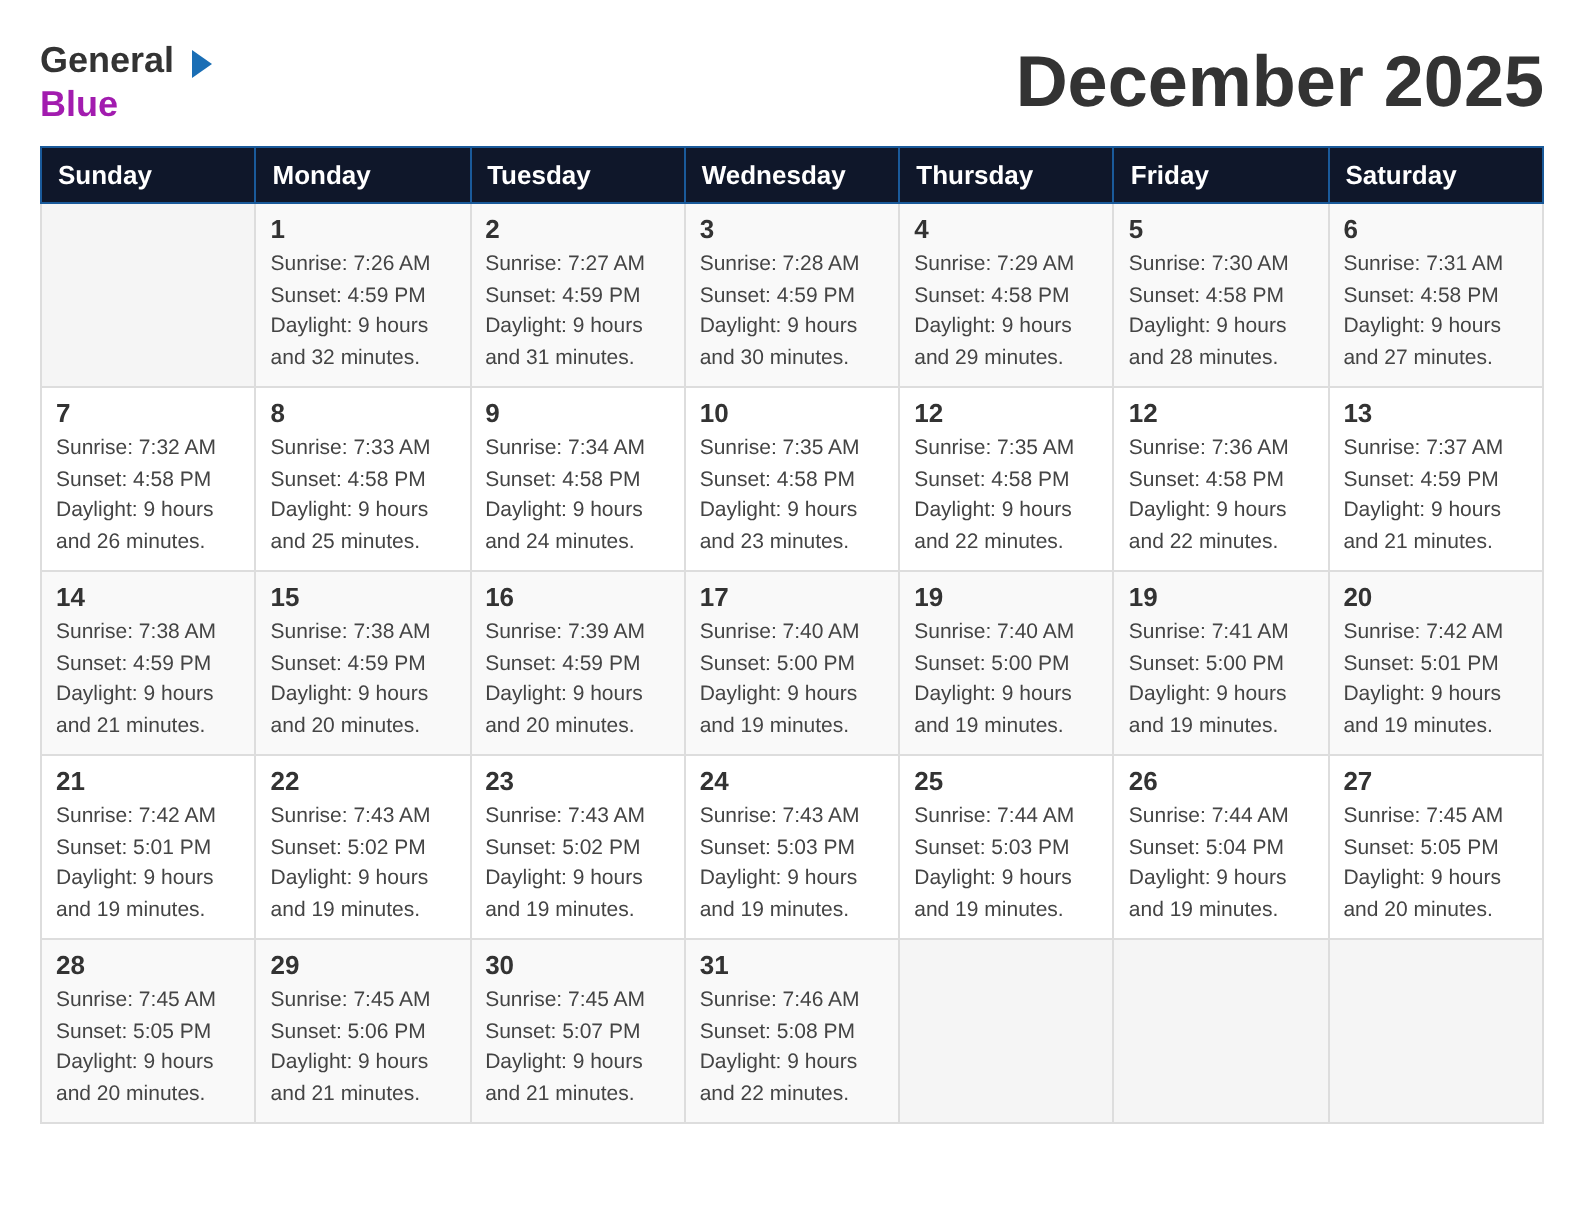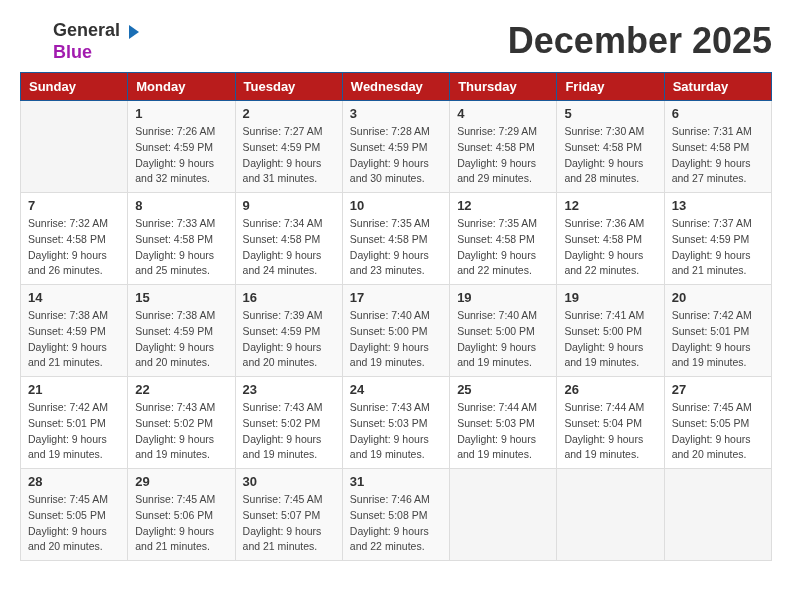--- a/index.html
+++ b/index.html
@@ -12,41 +12,40 @@
     }
     .header {
       display: flex;
       justify-content: space-between;
       align-items: flex-start;
       margin-bottom: 10px;
     }
     .logo {
       display: flex;
       align-items: center;
-      margin-left: 33px;
     }
     .title-block {
       text-align: center;
     }
     .month-title {
       font-size: 36px;
       font-weight: bold;
       color: #333;
     }
     .location {
       font-size: 14px;
       color: #555;
     }
     .calendar {
       width: 100%;
       border-collapse: collapse;
       border: 1px solid #ccc;
     }
     .calendar th {
-      background-color: #b91c1c;
+      background-color: #0f172a;
       color: #fff;
       text-align: left;
       padding: 6px 8px;
       font-size: 13px;
       border: 1px solid #1a5a9a;
     }
     .calendar td {
       vertical-align: top;
       padding: 5px 7px;
       border: 1px solid #ddd;

